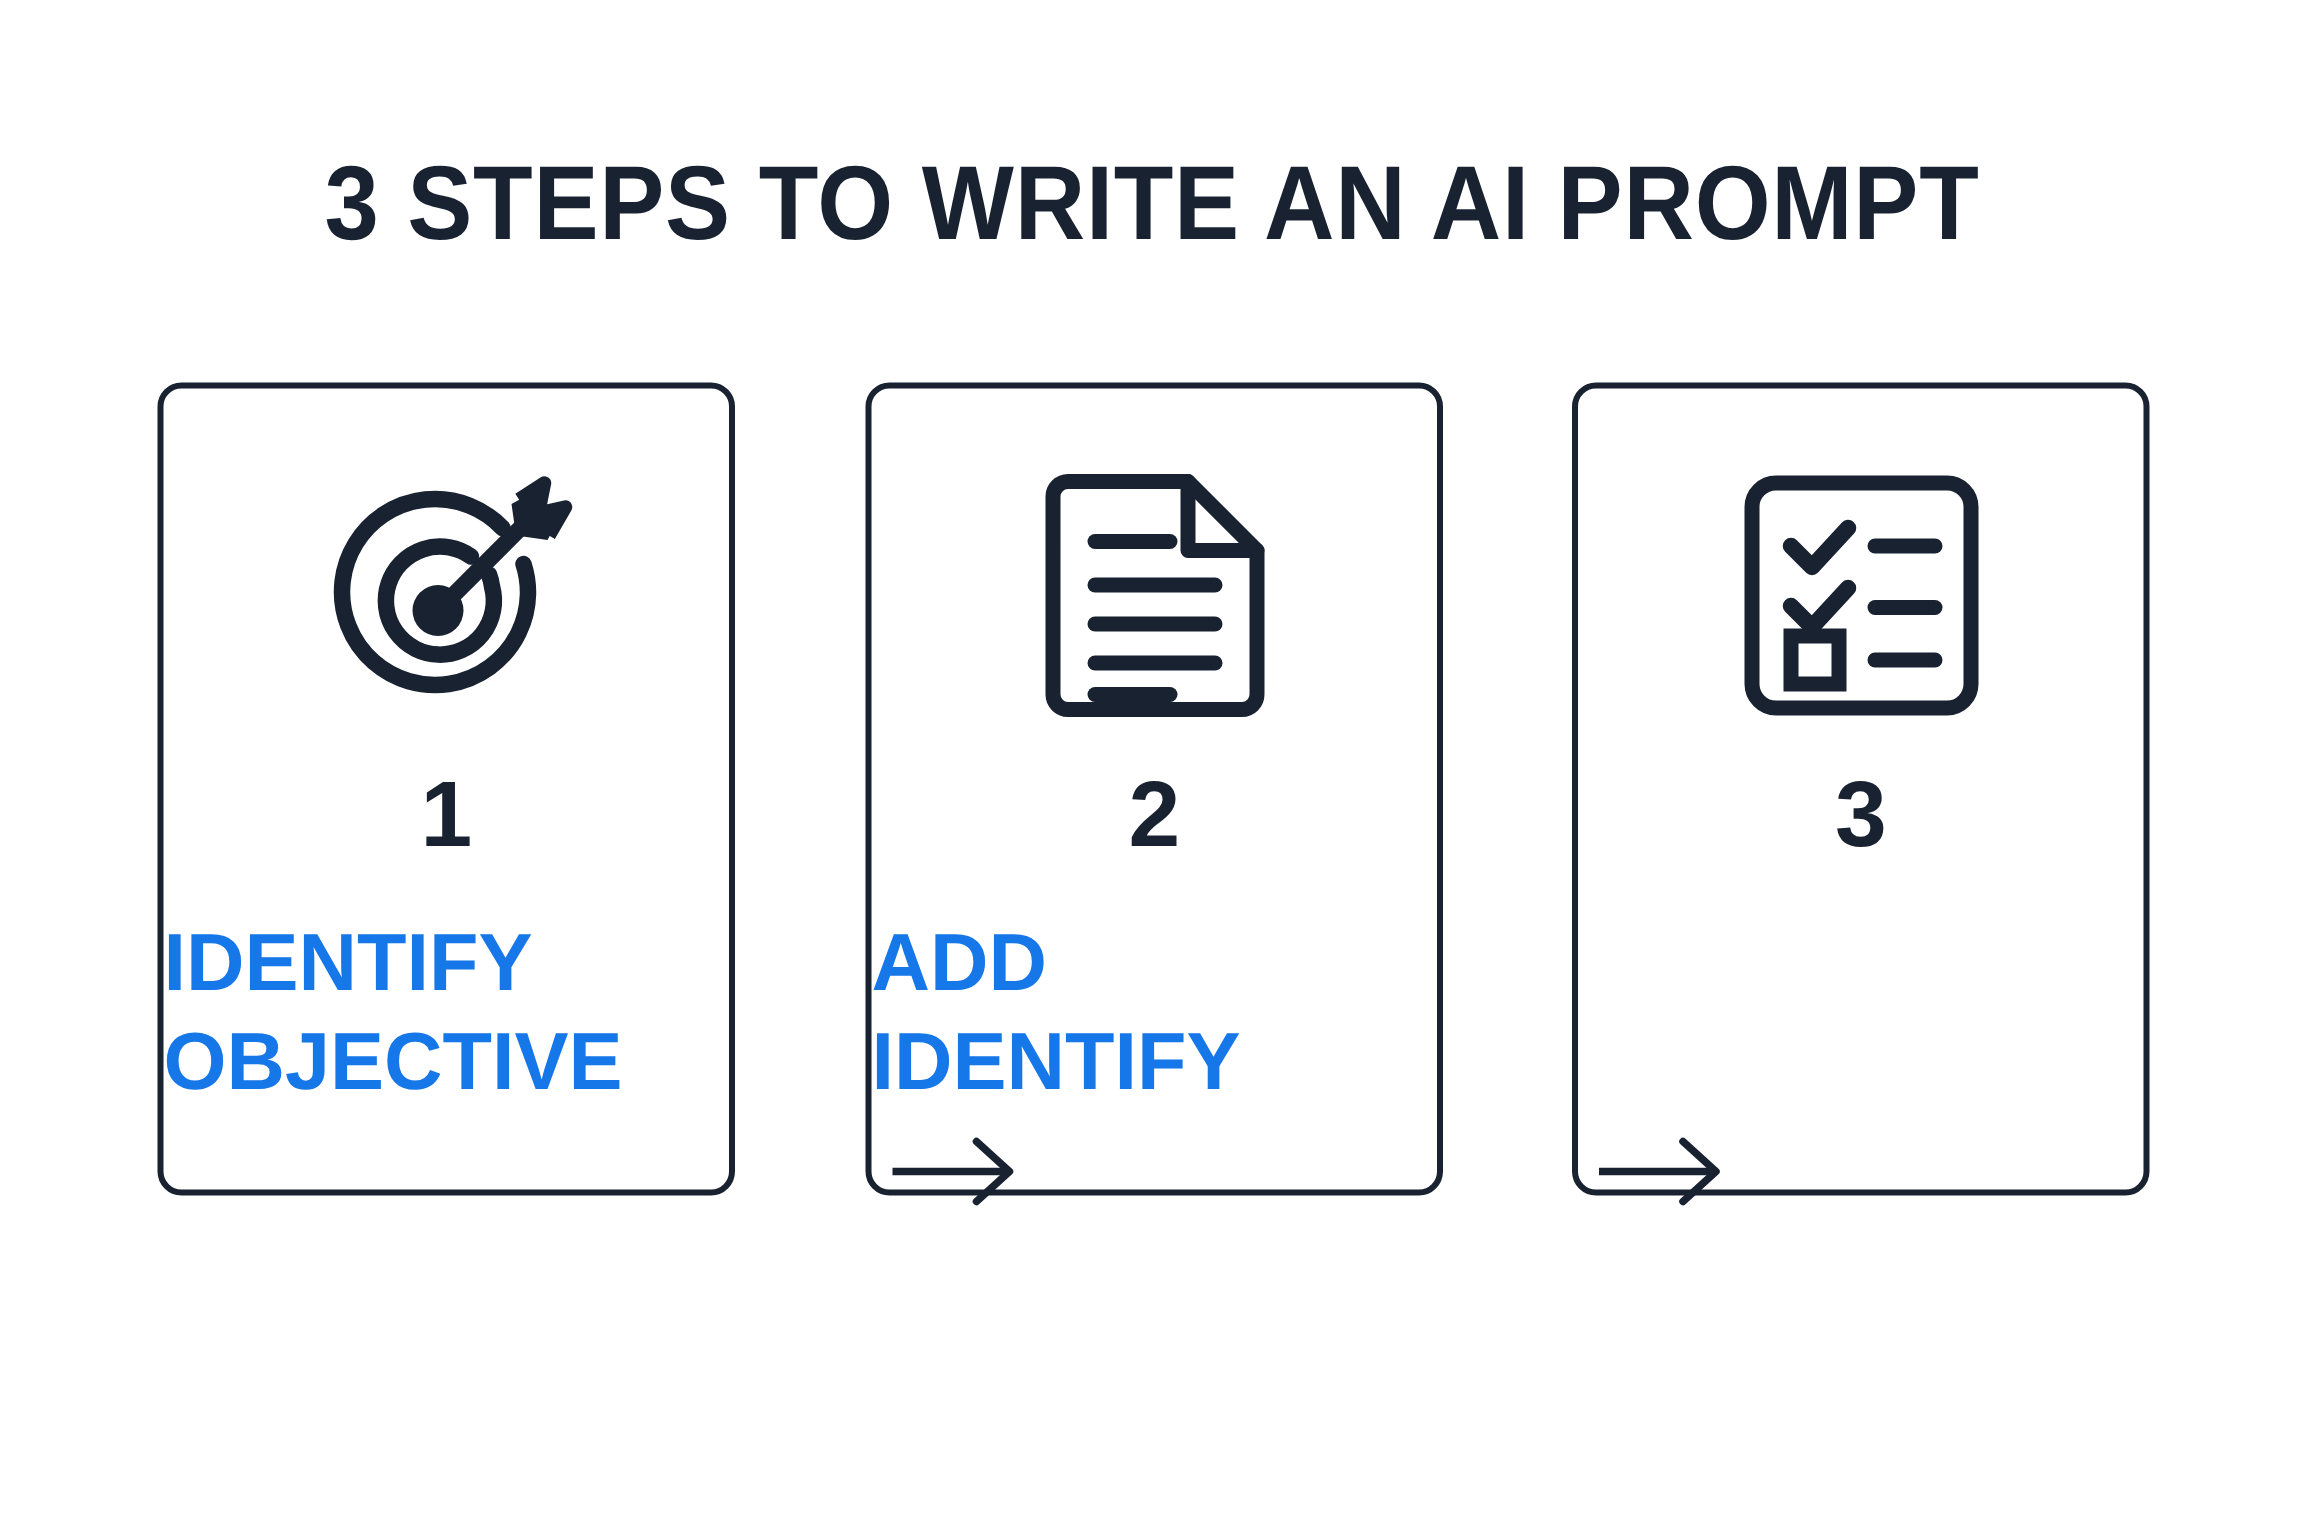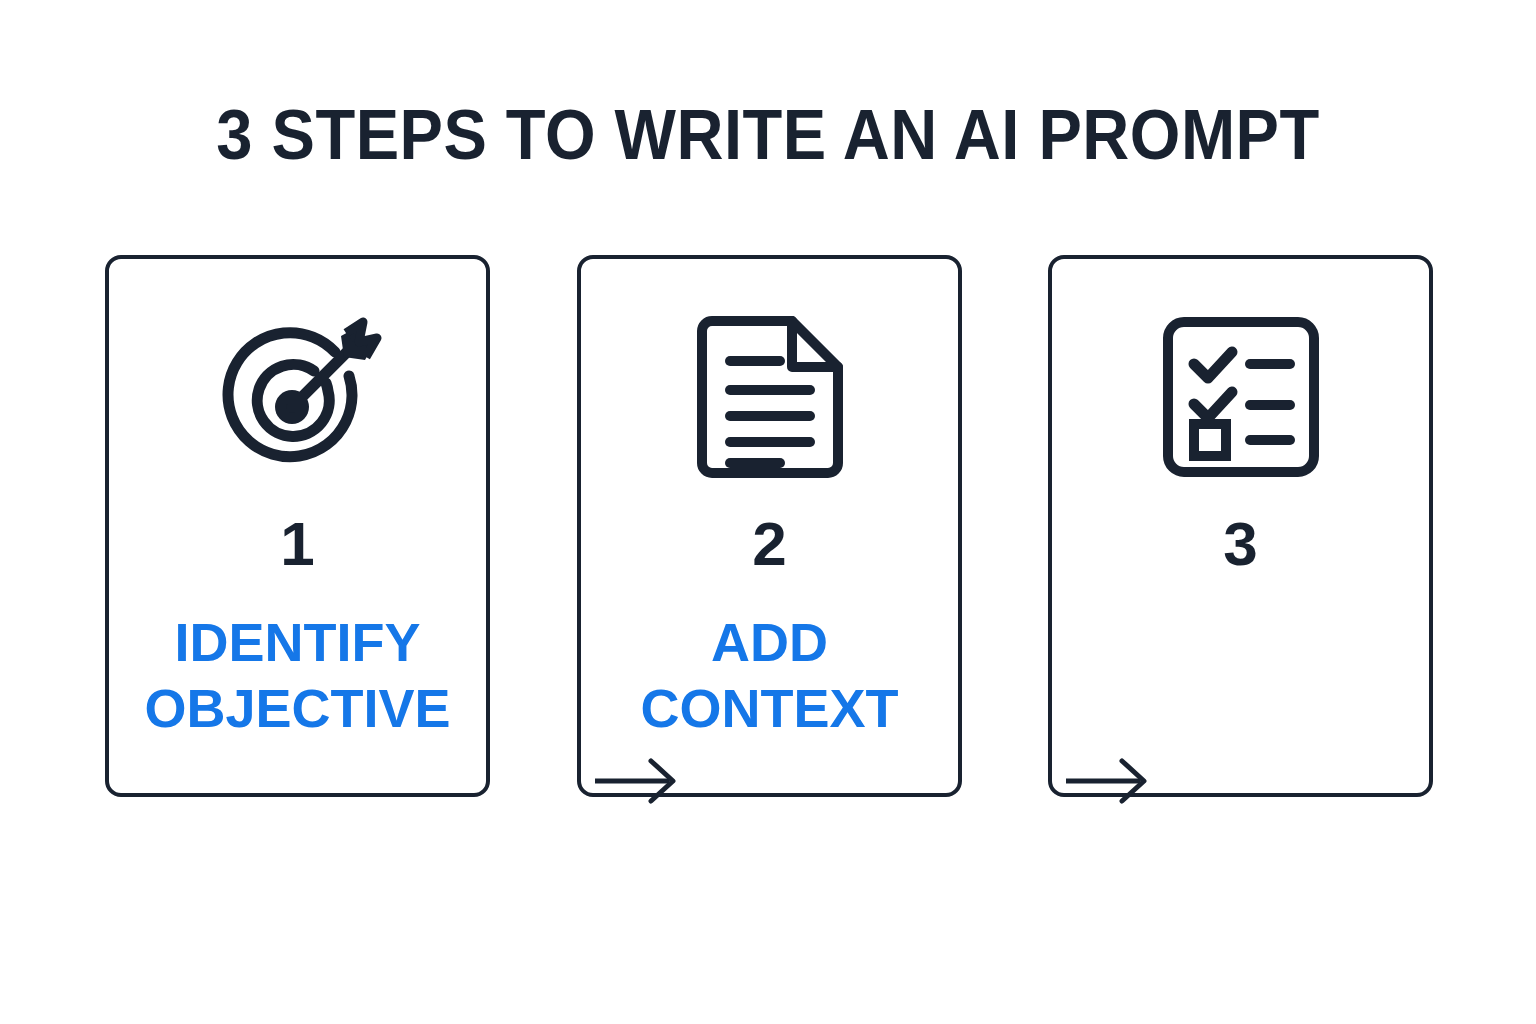--- a/index.html
+++ b/index.html
@@ -86,21 +86,21 @@
     font-size: 62px;
     line-height: 66px;
     color: #192230;
   }
 
   .card-label {
     position: absolute;
     left: 0;
     top: 350px;
     width: 100%;
-    text-align: center;
+    text-align: left;
     font-family: "Liberation Sans", sans-serif;
     font-weight: 700;
     font-size: 54px;
     line-height: 66px;
     letter-spacing: 0px;
     color: #1577e8;
     white-space: pre-line;
   }
 
   
@@ -151,21 +151,21 @@
           <path d="M100 10 V56 H146" stroke="#192230" stroke-width="10" stroke-linejoin="round" stroke-linecap="round" fill="none"></path>
           <line x1="38" y1="50" x2="88" y2="50" stroke="#192230" stroke-width="10" stroke-linecap="round"></line>
           <line x1="38" y1="79" x2="118" y2="79" stroke="#192230" stroke-width="10" stroke-linecap="round"></line>
           <line x1="38" y1="105" x2="118" y2="105" stroke="#192230" stroke-width="10" stroke-linecap="round"></line>
           <line x1="38" y1="131" x2="118" y2="131" stroke="#192230" stroke-width="10" stroke-linecap="round"></line>
           <line x1="38" y1="152" x2="88" y2="152" stroke="#192230" stroke-width="10" stroke-linecap="round"></line>
         </svg>
       </div>
       <div class="card-number">2</div>
       <div class="card-label">ADD
-CONTEXT</div>
+IDENTIFY</div>
     </div>
 
     <div class="card c3">
       <div class="card-icon">
         <svg width="166" height="170" viewBox="0 0 166 170" fill="none">
           <rect x="10" y="10" width="146" height="150" rx="16" stroke="#192230" stroke-width="10" fill="none"></rect>
           <path d="M36 52 L50 66 L74 40" stroke="#192230" stroke-width="11" stroke-linecap="round" stroke-linejoin="round" fill="none"></path>
           <path d="M36 92 L50 106 L74 80" stroke="#192230" stroke-width="11" stroke-linecap="round" stroke-linejoin="round" fill="none"></path>
           <rect x="36" y="112" width="32" height="32" stroke="#192230" stroke-width="10" fill="none"></rect>
           <line x1="92" y1="52" x2="132" y2="52" stroke="#192230" stroke-width="10" stroke-linecap="round"></line>

